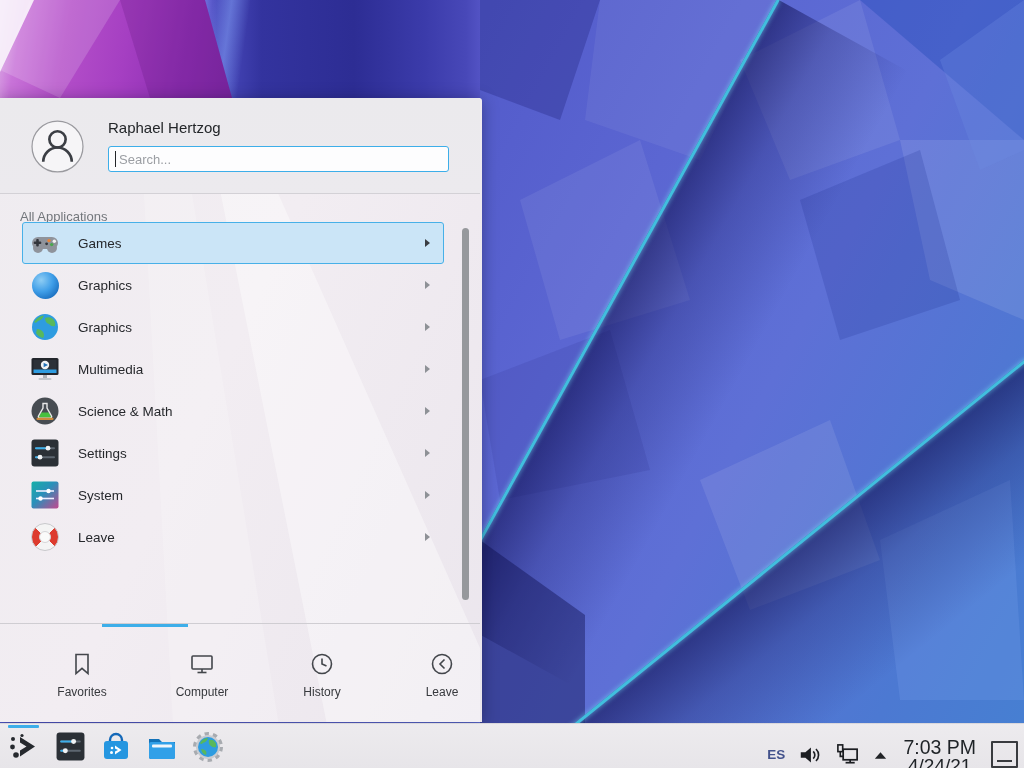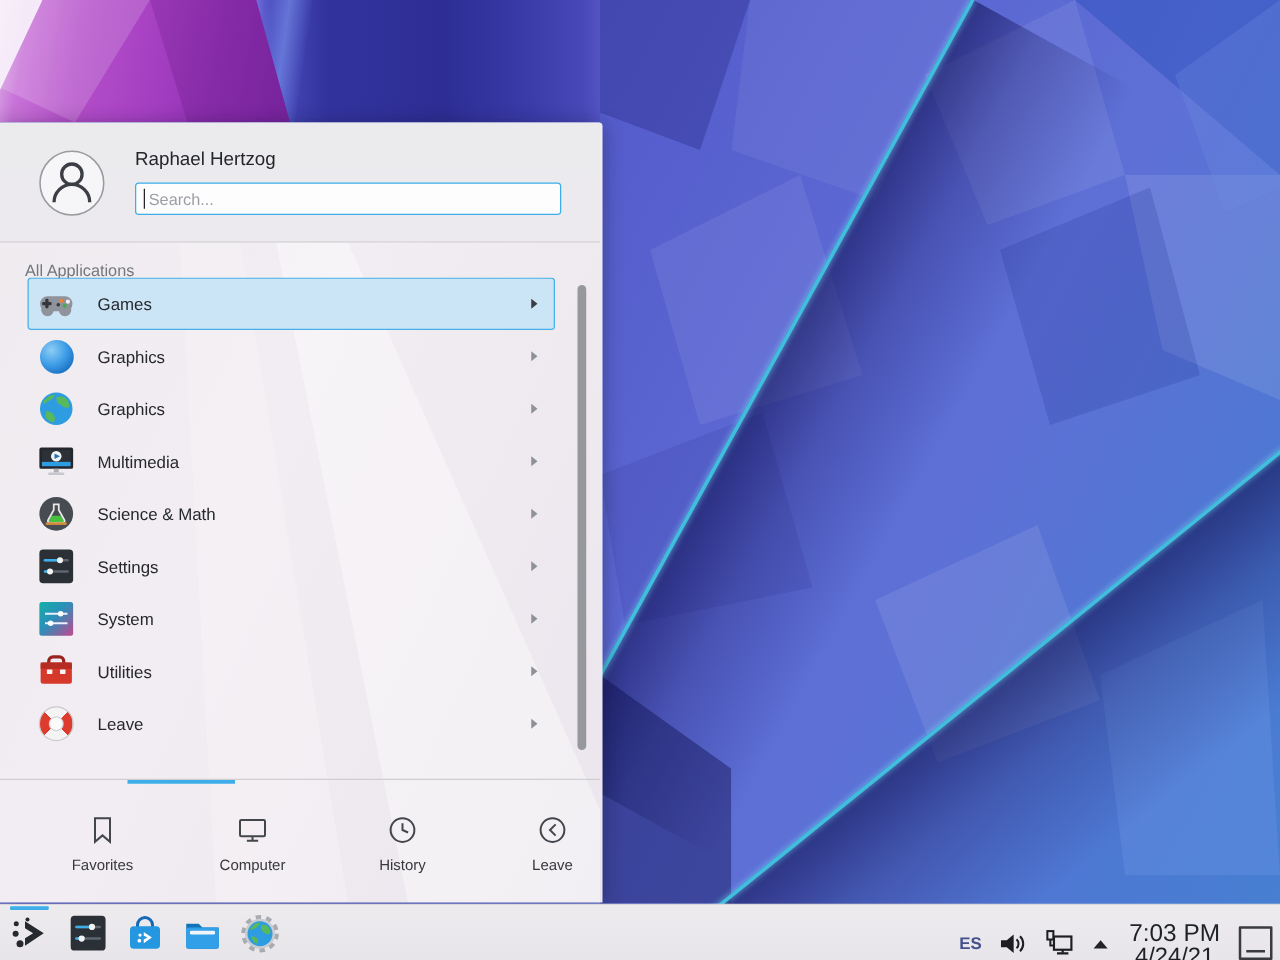--- a/index.html
+++ b/index.html
@@ -254,33 +254,20 @@
             <line x1="6" y1="11" x2="24" y2="11" stroke="#eef" stroke-width="1.6"></line>
             <circle cx="18.5" cy="11" r="2.2" fill="#fff"></circle>
             <line x1="6" y1="18.5" x2="24" y2="18.5" stroke="#eef" stroke-width="1.6"></line>
             <circle cx="10.5" cy="18.5" r="2.2" fill="#fff"></circle>
           </svg>
           </span>
         <span class="lbl">System</span>
         <span class="arr"></span>
       </div>
 
-      <div class="row">
-        <span class="ic">
-          <svg viewBox="0 0 30 30" width="30" height="30">
-            <rect x="9" y="3.5" width="12" height="9" rx="3.5" fill="none" stroke="#99241d" stroke-width="2.6"></rect>
-            <rect x="2.5" y="8" width="25" height="17" rx="2" fill="#d6382b"></rect>
-            <rect x="2.5" y="8" width="25" height="5" fill="#b52d22"></rect>
-            <rect x="7.5" y="13.5" width="4.4" height="3.6" rx=".6" fill="#f4f4f4"></rect>
-            <rect x="18" y="13.5" width="4.4" height="3.6" rx=".6" fill="#f4f4f4"></rect>
-          </svg>
-          </span>
-        <span class="lbl">Utilities</span>
-        <span class="arr"></span>
-      </div>
 
       <div class="row">
         <span class="ic">
             <i class="buoy"></i>
           </span>
         <span class="lbl">Leave</span>
         <span class="arr"></span>
       </div>
     </div>
 

